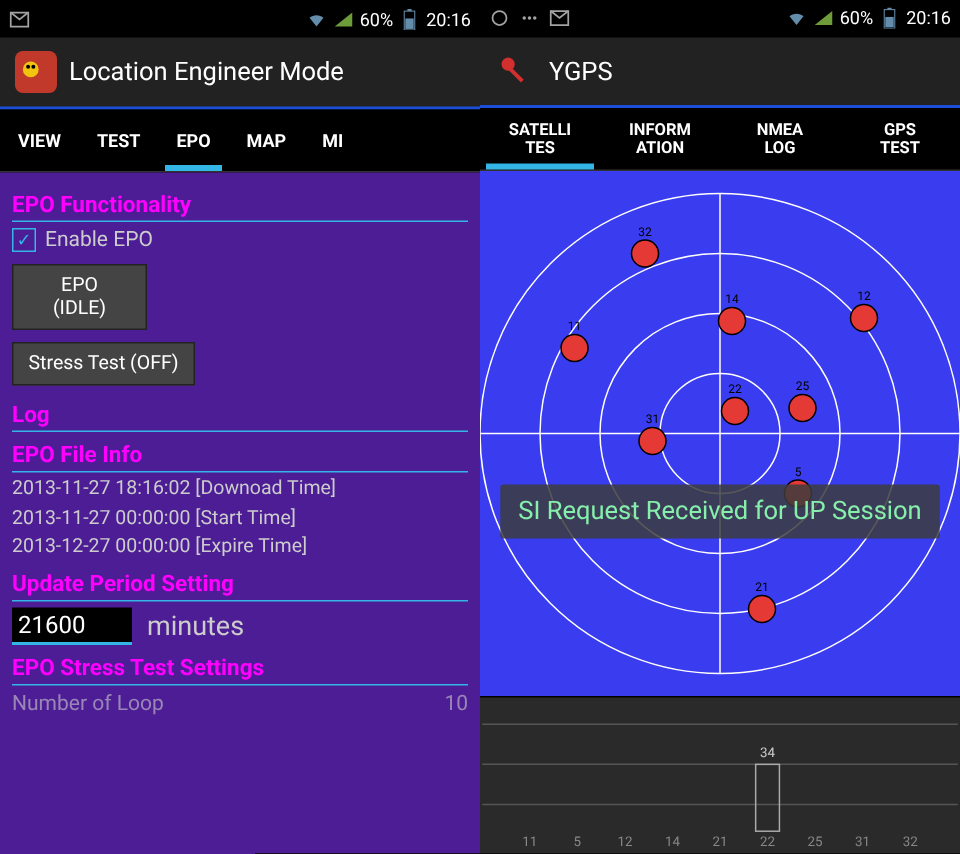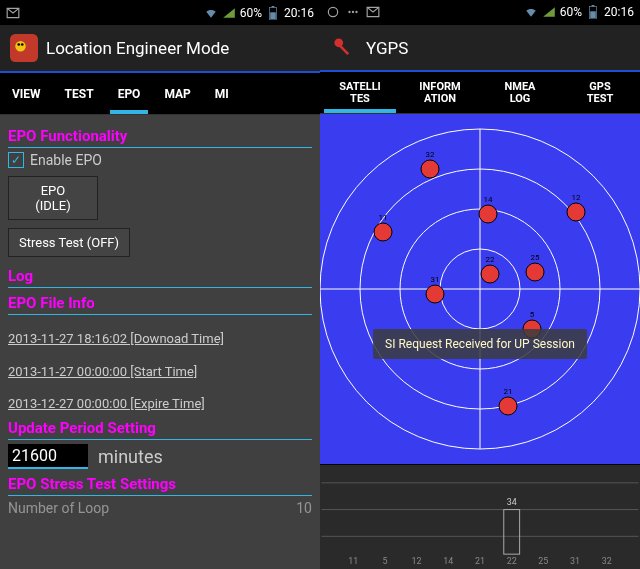--- a/index.html
+++ b/index.html
@@ -14,37 +14,37 @@
 
   .actionbar { height: 48px; background: #222; display: flex; align-items: center; padding: 0 10px; color: #fff; border-bottom: 2px solid #1d4ed8; }
   .actionbar .appicon { width: 28px; height: 28px; margin-right: 8px; display:flex; align-items:center; justify-content:center; }
   .actionbar .title { font-size: 17px; font-weight: 400; }
 
   .tabs { height: 42px; background: #000; display: flex; border-bottom: 1px solid #333; }
   .tabs .tab { flex: 0 0 auto; padding: 0 12px; display:flex; align-items:center; justify-content:center; color:#fff; font-size:12px; font-weight:bold; position:relative; }
   .tabs .tab.active::after { content:""; position:absolute; bottom:0; left:4px; right:4px; height:4px; background:#33b5e5; }
   .tabs.small .tab { font-size:11px; line-height:1.1; text-align:center; padding:0 8px; }
 
-  .content { flex:1; overflow:hidden; background:#404040; color:#ccc; padding:6px 8px; }
+  .content { flex:1; overflow:hidden; background:#4c1d95; color:#ccc; padding:6px 8px; }
   h3 { color:#ff00ff; font-size:15px; font-weight:bold; margin-top:6px; border-bottom:1px solid #33b5e5; padding-bottom:2px;}
   .row { display:flex; align-items:center; gap:6px; margin:4px 0; font-size:14px; }
   .chk { width:16px; height:16px; border:1px solid #888; display:inline-flex; align-items:center; justify-content:center; }
   .chk.checked { border-color:#33b5e5; color:#33b5e5; font-size:12px; }
   .btn { background:#444; color:#fff; font-size:13px; padding:6px 10px; margin:4px 0; display:inline-block; border:1px solid #222; }
   .btn.center { text-align:center; }
-  .info { font-size:13px; line-height:1.35; margin-top:15px;text-decoration:underline; }
+  .info { font-size:13px; line-height:1.35; margin-top:2px; }
   .inputline { display:flex; align-items:center; gap:10px; margin:4px 0; }
   .input { background:#000; border-bottom:2px solid #33b5e5; color:#fff; font-size:16px; padding:2px 4px; width:80px; }
   .unit { font-size:18px; color:#ccc; }
 
   
   .radar-wrap { flex:1; display:flex; flex-direction:column; }
   .radar { flex:1; background:#3a3cf0; position:relative; }
   .radar svg { width:100%; height:100%; display:block; }
-  .toast { position:absolute; left:50%; transform:translateX(-50%); bottom:30%; background:rgba(60,60,60,0.85); color:#fef9c3; padding:8px 12px; font-size:12px; border-radius:2px; white-space:nowrap; }
+  .toast { position:absolute; left:50%; transform:translateX(-50%); bottom:30%; background:rgba(60,60,60,0.85); color:#86efac; padding:8px 12px; font-size:17px; border-radius:2px; white-space:nowrap; }
   .graph { height:105px; background:#2a2a2a; position:relative; border-top:1px solid #000; }
   .graph svg { width:100%; height:100%; display:block; }
 
   .sat { fill:#e53935; stroke:#000; stroke-width:1; }
   .satlbl { fill:#000; font-size:8px; text-anchor:middle; }
 
 </style>
 </head>
 <body>
 

